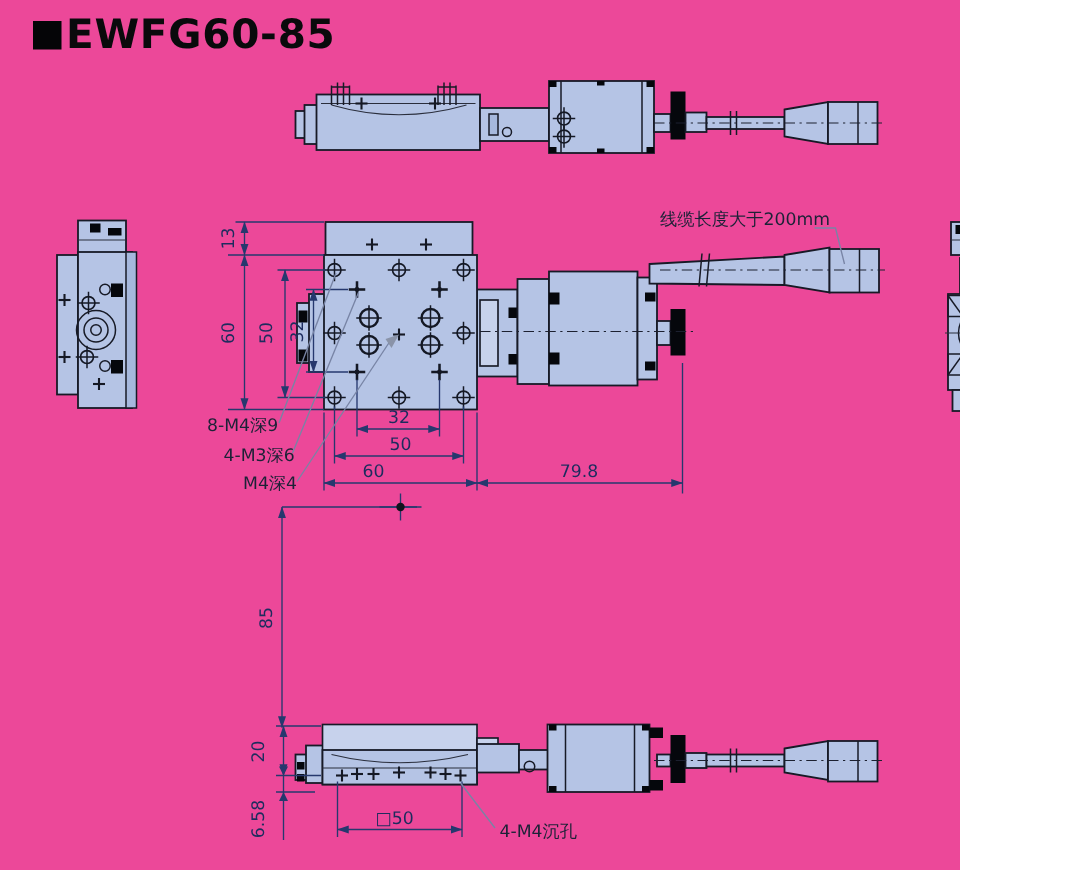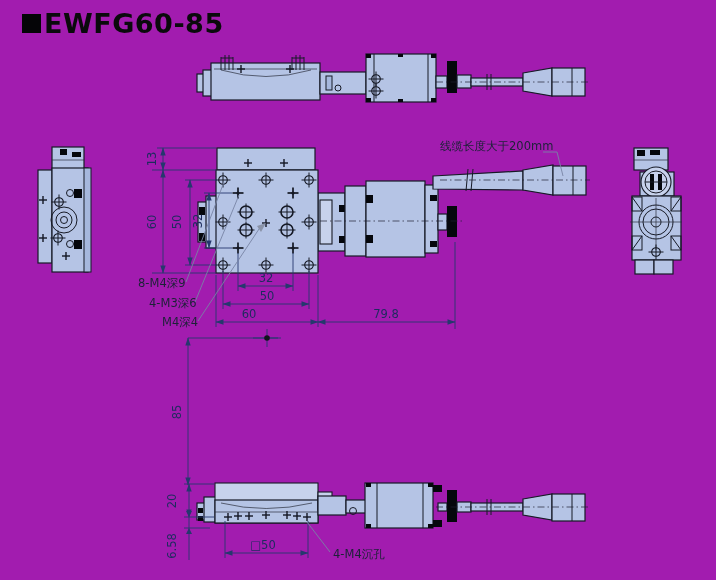--- a/index.html
+++ b/index.html
@@ -1,19 +1,19 @@
 <!DOCTYPE html>
 <html><head>
 <meta charset="utf-8">
 <style>
   html,body{margin:0;padding:0;}
   .canvas{
     position:relative;
-    width:716px;height:580px;
-    background:#a21caf;
+    width:640px;height:580px;
+    background:#ec4899;
     overflow:hidden;
     font-family:"DejaVu Sans","Liberation Sans",sans-serif;
     text-align:right;
   }
   .title-row{
     position:absolute;left:22px;top:8px;
     display:flex;align-items:center;gap:2px;
     color:#0a0a0c;
   }
   .title-bullet{width:19px;height:19px;background:#050507;margin-right:1px;}

